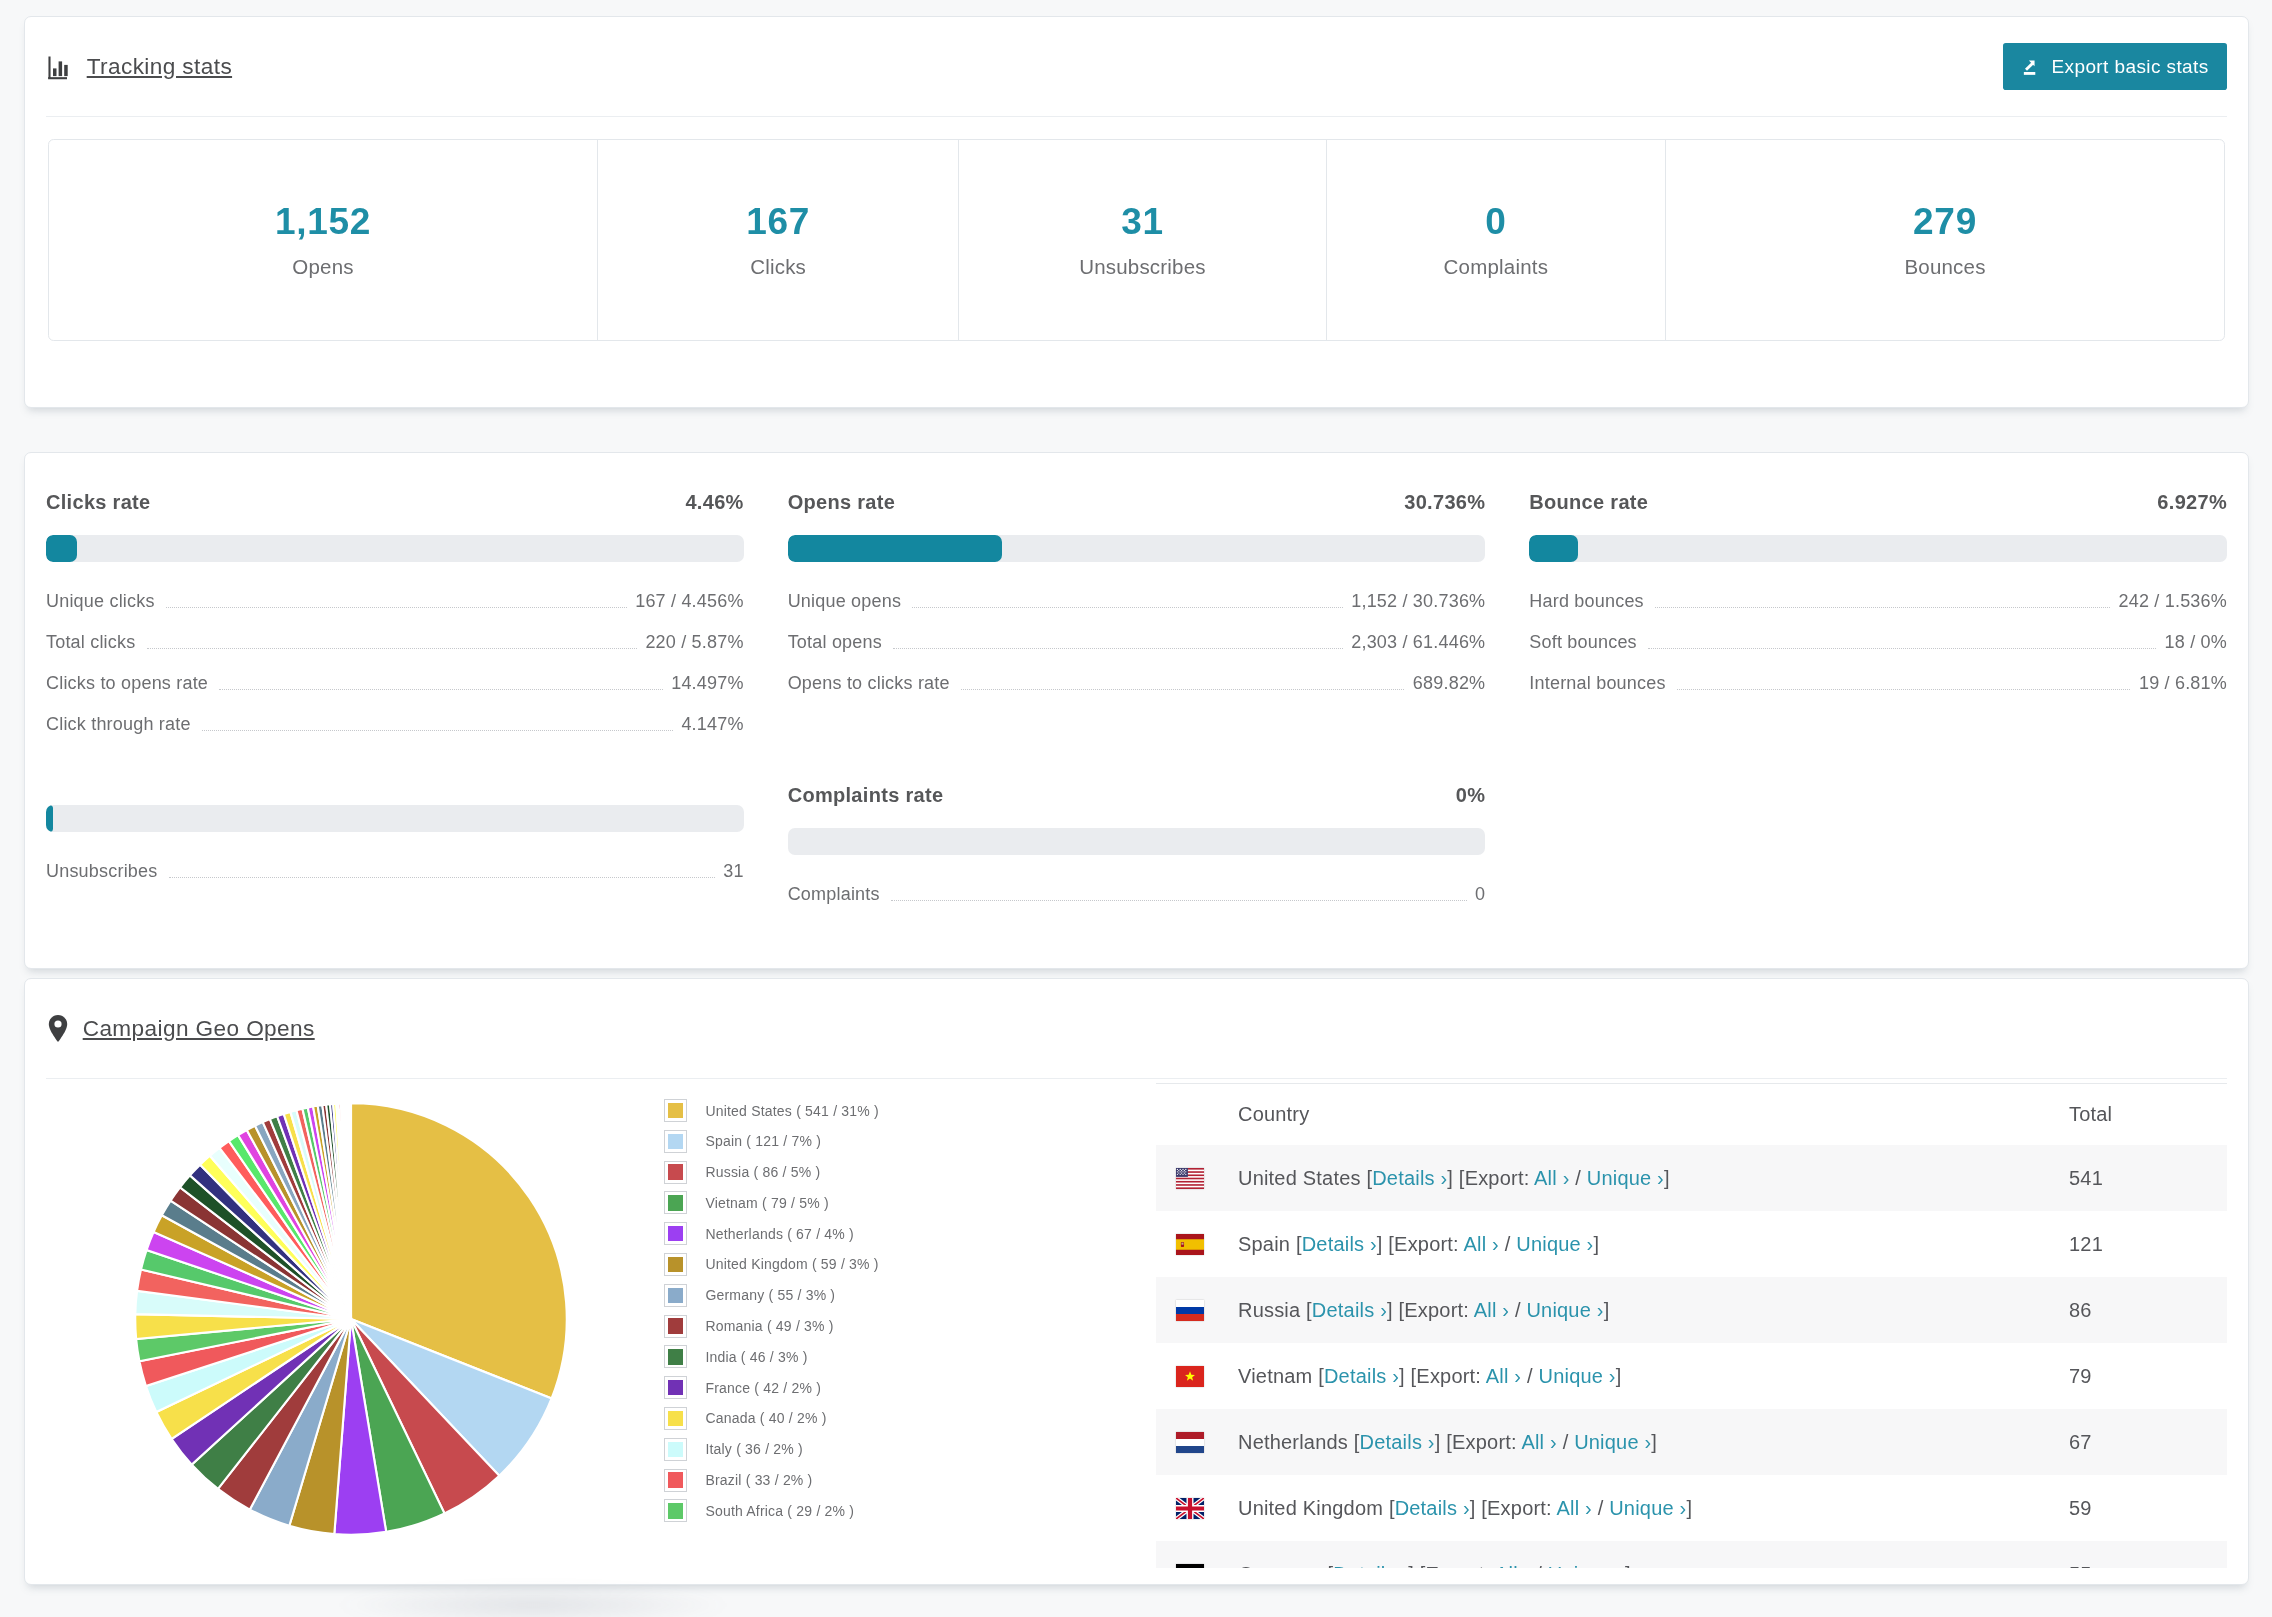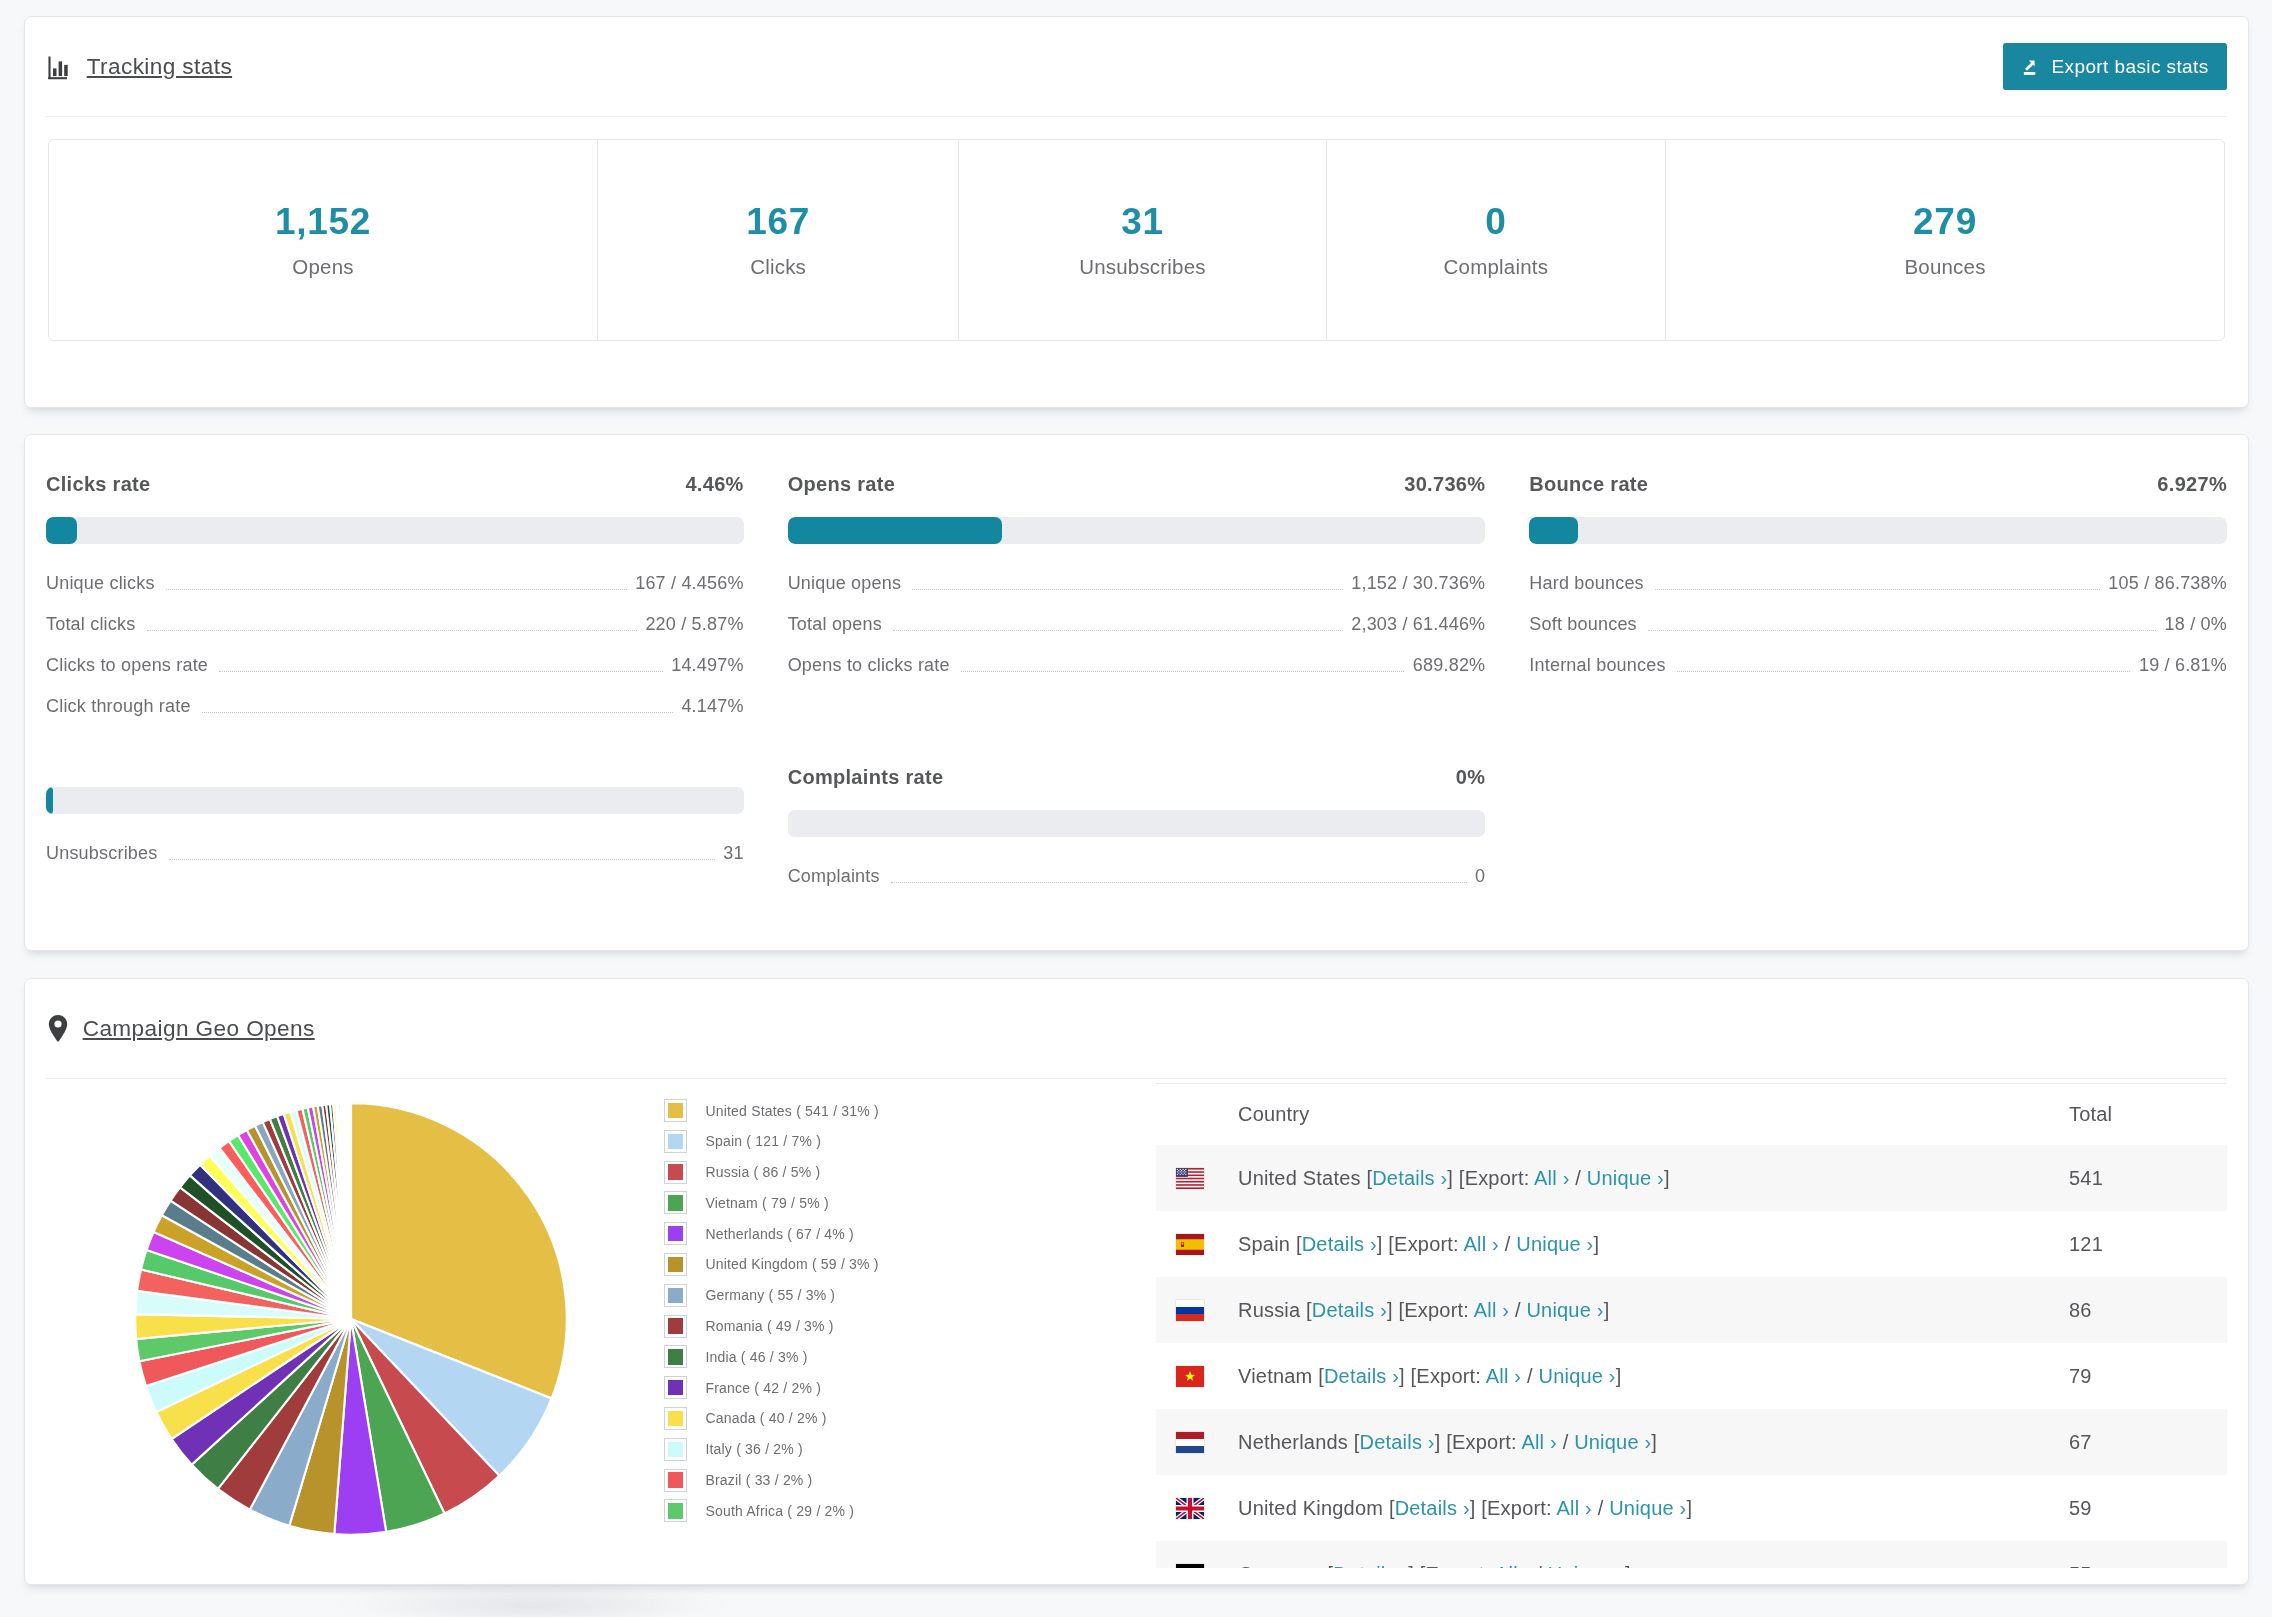--- a/index.html
+++ b/index.html
@@ -9,21 +9,21 @@
     font-family:"Liberation Sans","DejaVu Sans",sans-serif;
     color:#6d6e71;letter-spacing:0.2px;
   }
   .card{
     position:absolute;left:24px;width:2225px;background:#fff;
     border:0.7px solid #e3e7eb;border-radius:7px;
     box-shadow:0 5.6px 8.5px -4.2px rgba(100,115,130,.28);
     box-sizing:border-box;
   }
   #card-tracking{top:16px;height:392px;}
-  #card-rates{top:434px;height:517px;}
+  #card-rates{top:452px;height:517px;}
   #card-geo{top:978px;height:607px;}
 
   .card-header{
     height:99px;display:flex;align-items:center;
     margin:0 21px;border-bottom:0.7px solid #ebeef1;
   }
   .card-title{
     font-size:22.6px;font-weight:500;color:#4b4c4e;margin:0 0 0 12.7px;letter-spacing:0.4px;text-decoration:underline;
   }
   .hdr-icon{display:inline-flex;align-items:center;}
@@ -211,21 +211,21 @@
           <span class="rate-title">Bounce rate</span>
           <span class="rate-value">6.927%</span>
         </div>
         <div class="rate-bar">
           <div class="rate-fill" style="width: 6.927%;"></div>
         </div>
         <div class="rate-rows">
           <div class="rate-row">
             <span class="lbl">Hard bounces</span>
             <span class="leader"></span>
-            <span class="val">105 / 86.738%</span>
+            <span class="val">242 / 1.536%</span>
           </div>
           <div class="rate-row">
             <span class="lbl">Soft bounces</span>
             <span class="leader"></span>
             <span class="val">18 / 0%</span>
           </div>
           <div class="rate-row">
             <span class="lbl">Internal bounces</span>
             <span class="leader"></span>
             <span class="val">19 / 6.81%</span>

